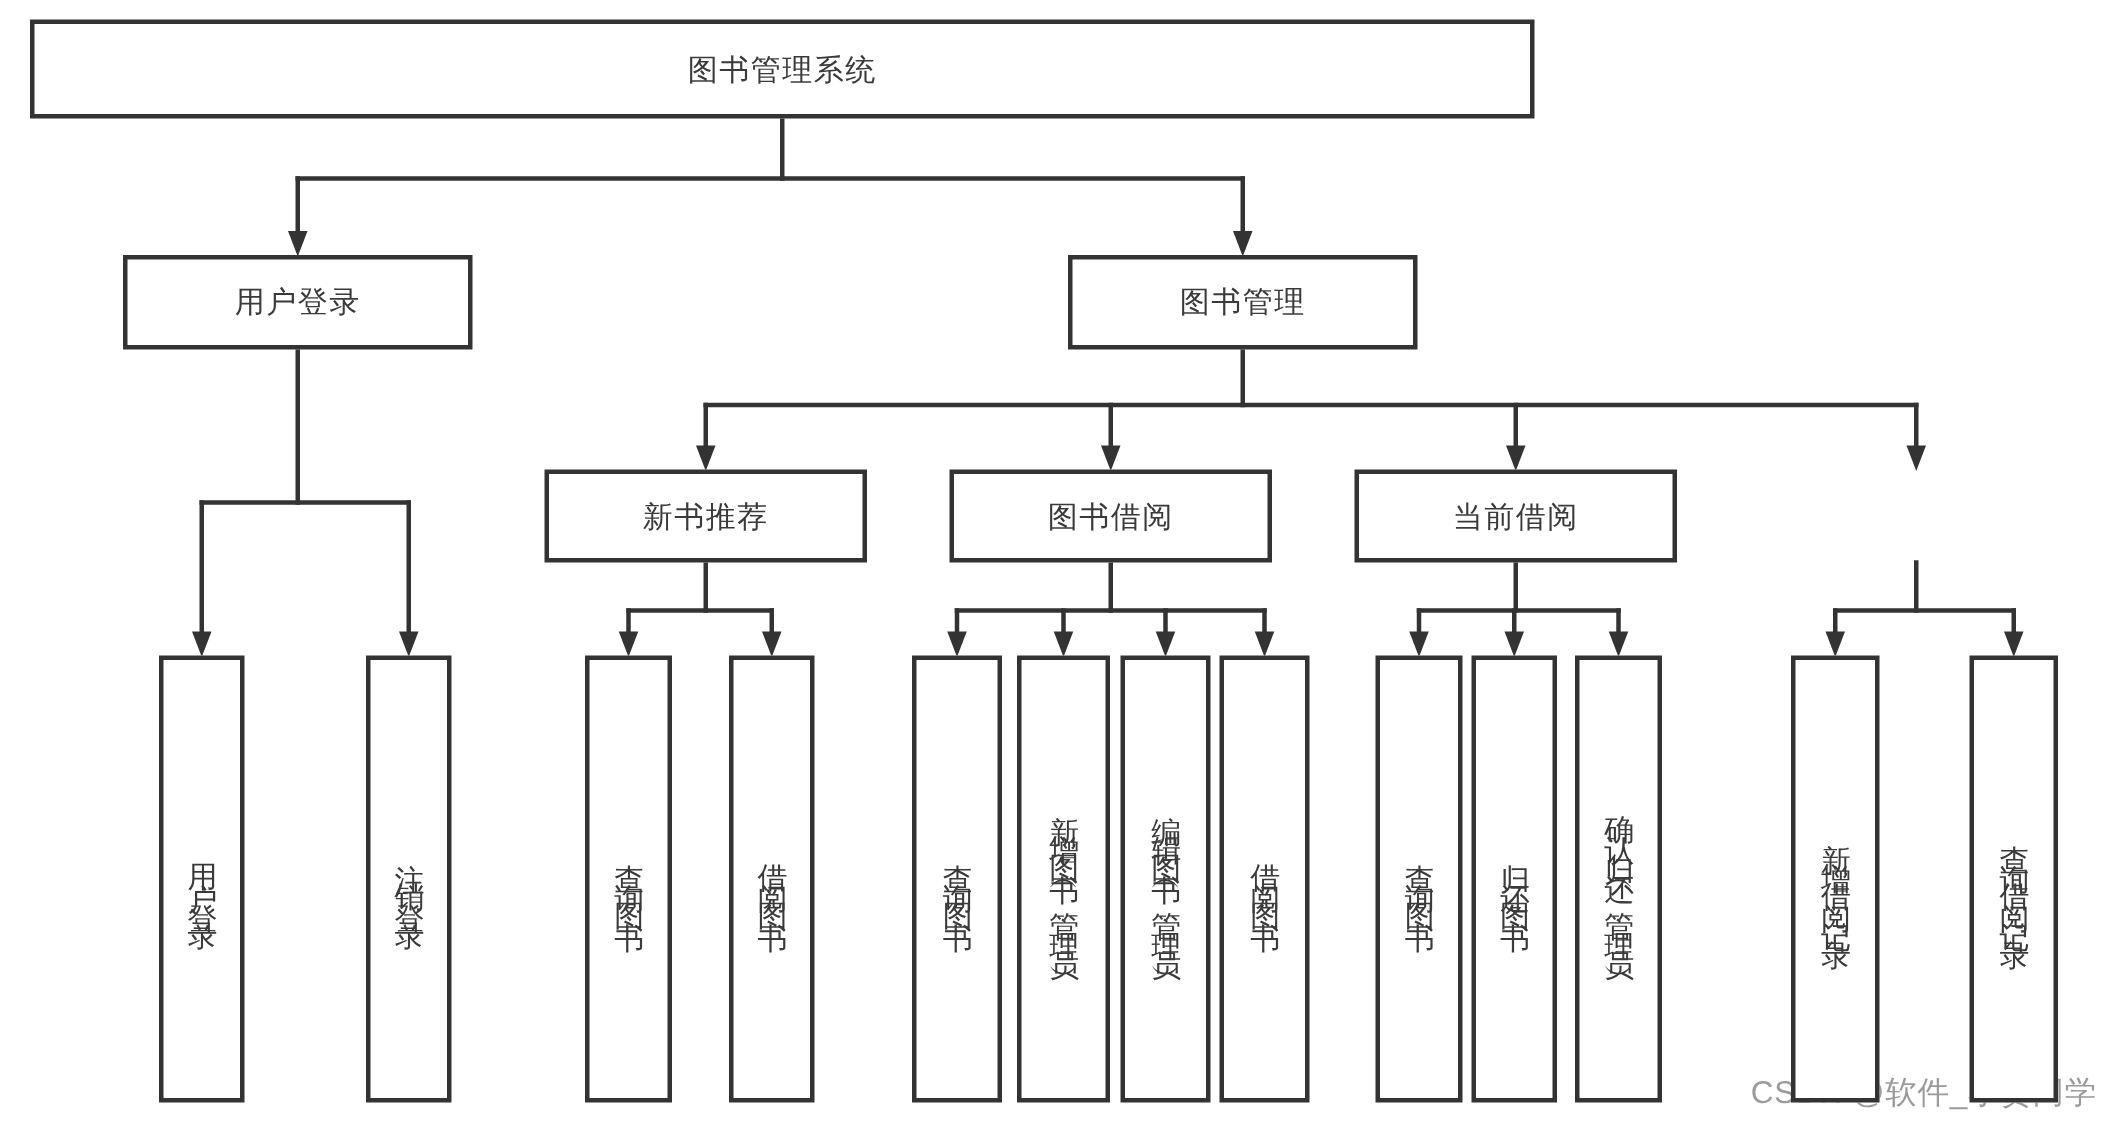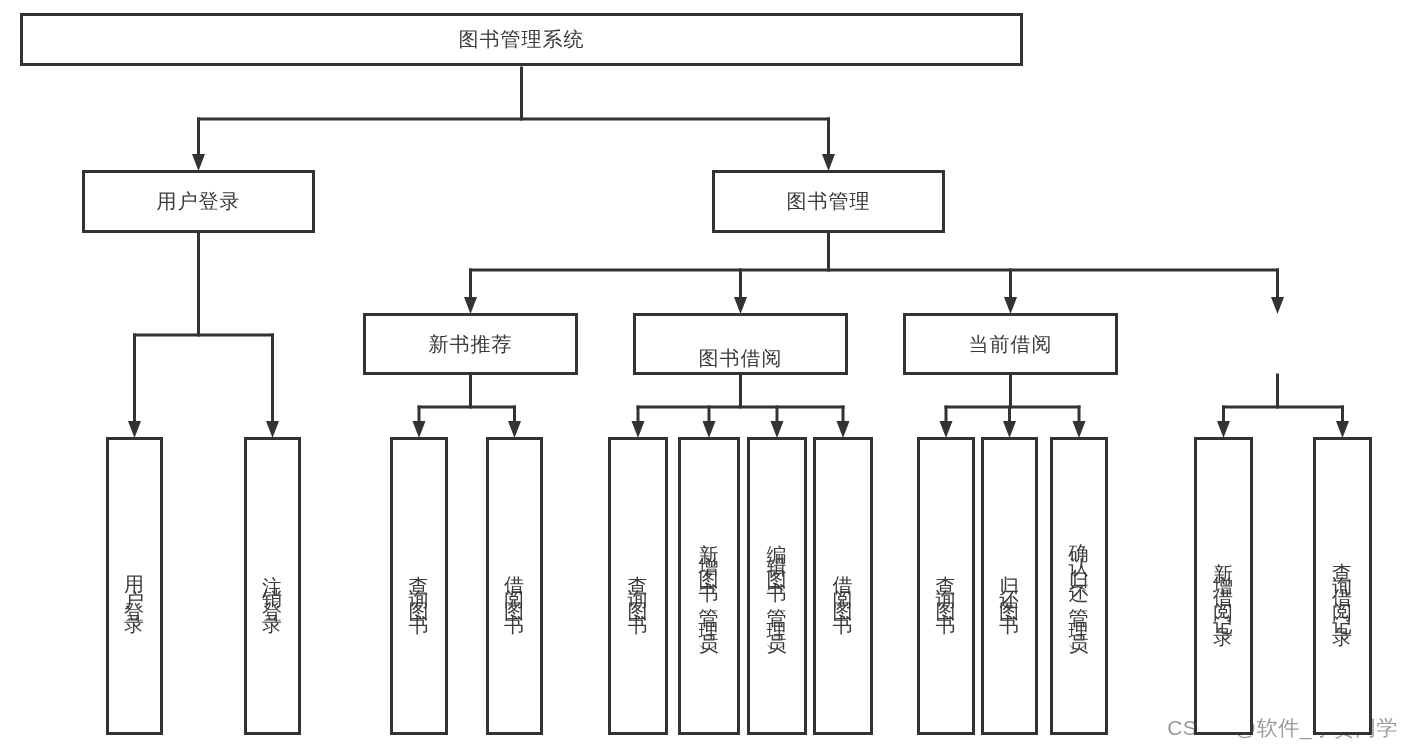--- a/index.html
+++ b/index.html
@@ -109,33 +109,33 @@
       <polygon points="1079,438 1072.5,421 1085.5,421" fill="#333333"></polygon>
       <line x1="1277.5" y1="375" x2="1277.5" y2="407" stroke="#333333" stroke-width="3" stroke-linecap="square"></line>
       <line x1="1223.5" y1="407" x2="1342.5" y2="407" stroke="#333333" stroke-width="3" stroke-linecap="square"></line>
       <line x1="1223.5" y1="407" x2="1223.5" y2="423" stroke="#333333" stroke-width="3" stroke-linecap="square"></line>
       <polygon points="1223.5,438 1217,421 1230,421" fill="#333333"></polygon>
       <line x1="1342.5" y1="407" x2="1342.5" y2="423" stroke="#333333" stroke-width="3" stroke-linecap="square"></line>
       <polygon points="1342.5,438 1336,421 1349,421" fill="#333333"></polygon>
     </svg>
 
   <div id="watermark">CSDN @软件_小贺同学</div>
-<div class="node" style="left: 20px; top: 13px; width: 1003px; height: 53px; align-items: center;">
+<div class="node" style="left: 20px; top: 13px; width: 1003px; height: 66px; align-items: center;">
       <span class="lbl">图书管理系统</span>
     </div>
     <div class="node" style="left: 82px; top: 170px; width: 233px; height: 63px;">
       <span class="lbl">用户登录</span>
     </div>
     <div class="node" style="left: 712px; top: 170px; width: 233px; height: 63px;">
       <span class="lbl">图书管理</span>
     </div>
     <div class="node" style="left: 363px; top: 313px; width: 215px; height: 62px;">
       <span class="lbl">新书推荐</span>
     </div>
-    <div class="node" style="left: 633px; top: 313px; width: 215px; height: 62px; align-items: flex-end;">
+    <div class="node" style="left: 633px; top: 313px; width: 215px; height: 62px;">
       <span class="lbl">图书借阅</span>
     </div>
     <div class="node" style="left: 903px; top: 313px; width: 215px; height: 62px; align-items: center;">
       <span class="lbl">当前借阅</span>
     </div>
     <div class="node vertical" style="left: 106px; top: 437px; width: 57px; height: 298px;">
       <span class="lbl">用户登录</span>
     </div>
     <div class="node vertical" style="left: 244px; top: 437px; width: 57px; height: 298px;">
       <span class="lbl">注销登录</span>

